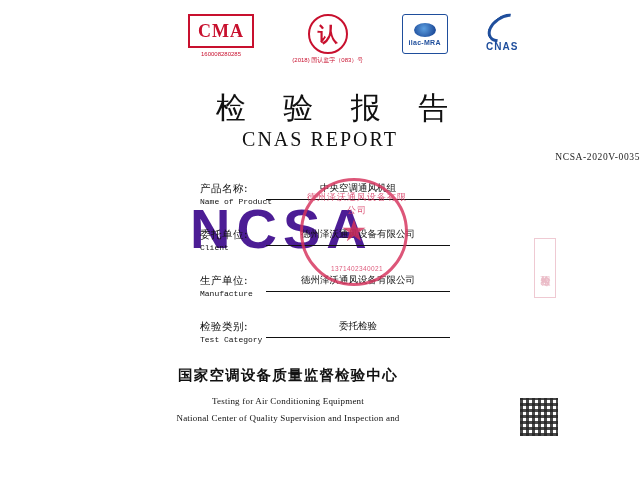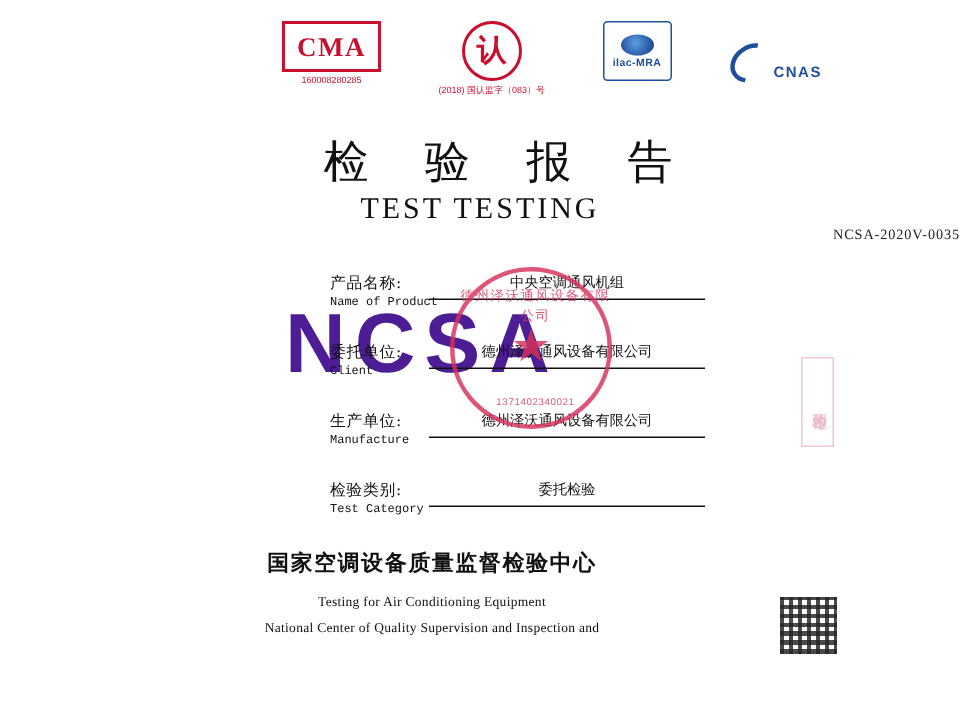--- a/index.html
+++ b/index.html
@@ -118,22 +118,22 @@
     font-weight: bold;
     margin-top: 2px;
     letter-spacing: 0.3px;
   }
 
   
   .cnas-mark {
     width: 62px;
     height: 40px;
     display: flex;
-    flex-direction: row;
-    align-items: flex-end;
+    flex-direction: column;
+    align-items: flex-start;
     justify-content: center;
   }
   .cnas-swirl {
     width: 30px;
     height: 18px;
     border-radius: 50%;
     border: 3px solid #1f4e9c;
     border-right-color: transparent;
     border-bottom-color: transparent;
     transform: rotate(-35deg);
@@ -192,21 +192,21 @@
     font-size: 9.5px;
     letter-spacing: 0.6px;
     font-family: "Liberation Serif", serif;
     color: #222222;
   }
 
   
   .fields {
     position: absolute;
     top: 182px;
-    left: 220px;
+    left: 200px;
     width: 250px;
   }
   .field-row {
     position: relative;
     height: 46px;
   }
   .field-label {
     position: absolute;
     left: 0;
     top: 0;
@@ -390,21 +390,21 @@
       <div class="cnas-mark">
         <div class="cnas-swirl"></div>
         <div class="cnas-label">CNAS</div>
       </div>
     </div>
 
 
   </div>
 
   <div class="title-cn">检 验 报 告</div>
-  <div class="title-en">TEST TESTING</div>
+  <div class="title-en">CNAS REPORT</div>
   <div class="report-no">NCSA-2020V-0035</div>
 
   <div class="fields">
 
     <div class="field-row">
       <div class="field-label">
         <div class="label-cn">产品名称:</div>
         <div class="label-en">Name of Product</div>
       </div>
       <div class="field-value">中央空调通风机组</div>

